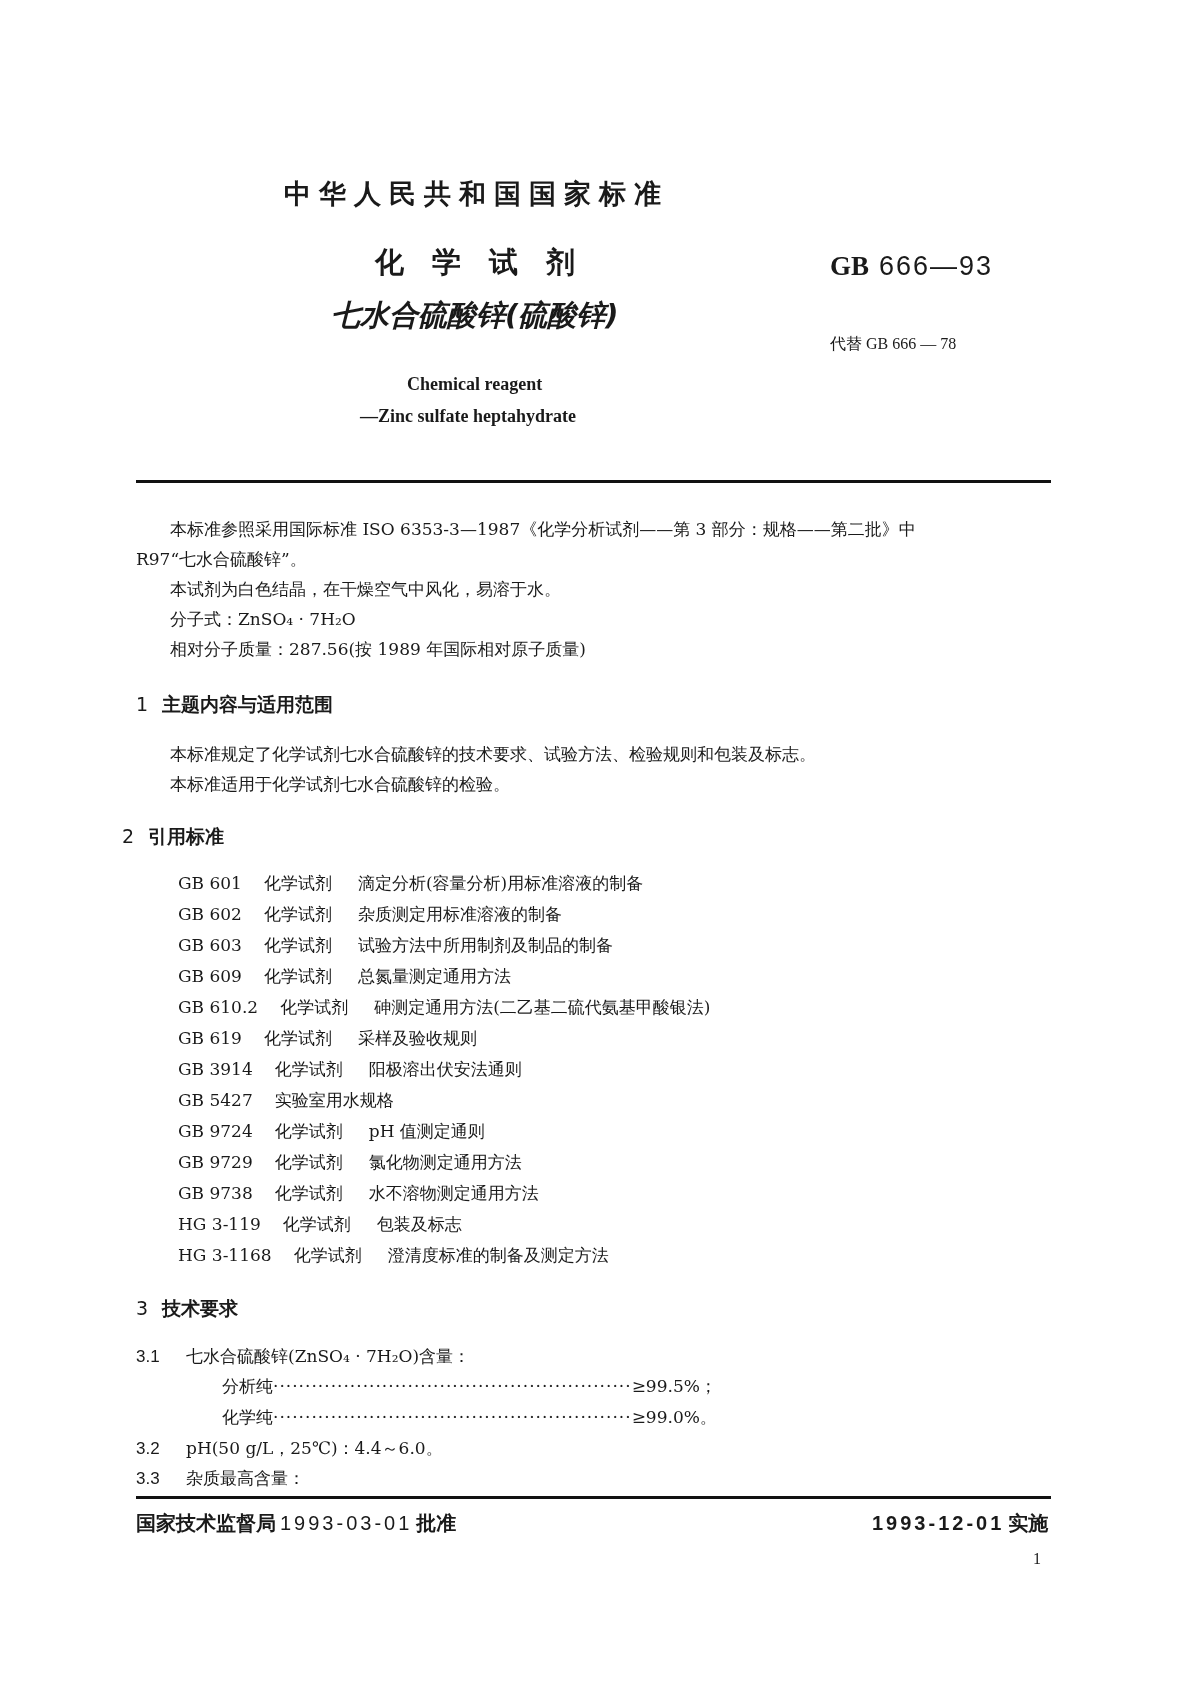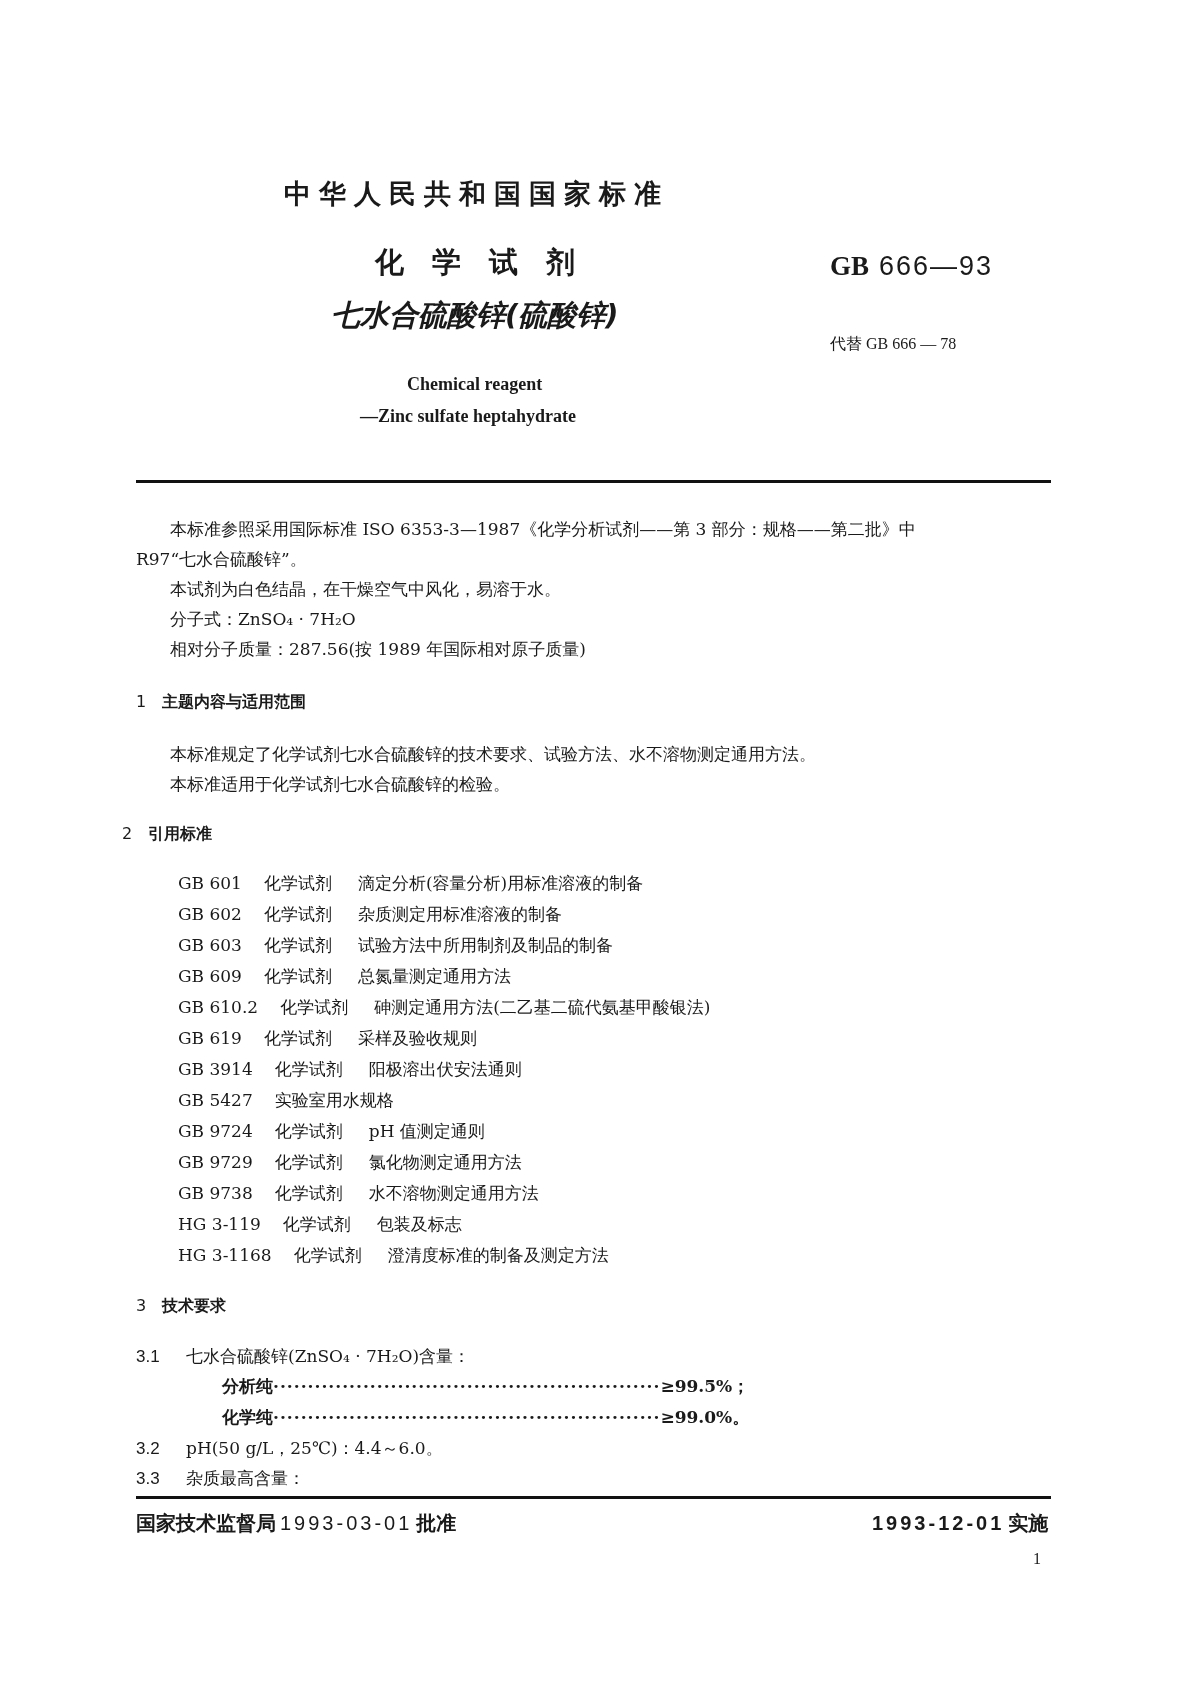--- a/index.html
+++ b/index.html
@@ -12,28 +12,28 @@
   .title1 { left:375px; top:243px; font-size:29px; font-weight:bold; letter-spacing:28px; }
   .title2 { left:331px; top:296px; font-size:29px; font-weight:bold;font-style:italic; }
   .std-no { left:830px; top:250px; font-size:27px; }
   .std-no b { font-family:"Liberation Serif", serif; font-weight:bold; margin-right:10px; }
   .std-no span.num { font-family:"Liberation Sans", sans-serif; letter-spacing:2px; }
   .replace { left:830px; top:334px; font-size:16px; }
   .en1 { left:407px; top:374px; font-size:18px; font-weight:bold; }
   .en2 { left:360px; top:406px; font-size:18px; font-weight:bold; }
   .rule { position:absolute; height:3px; background:#111; }
   .p { font-size:17px; }
-  .h { font-size:16px; font-weight:bold; }
+  .h { font-size:19px; font-weight:bold; }
   .h .num { display:inline-block; width:26px; font-weight:normal; }
   .ref { font-size:17px; }
   .ref .code { display:inline-block; }
   .ref .pre { display:inline-block; margin-left:22px; }
   .ref .desc { display:inline-block; margin-left:26px; }
   .clause .num { display:inline-block; width:50px; font-family:"Liberation Sans", sans-serif; }
-  .grade { font-size:17px;font-weight:bold; }
+  .grade { font-size:17px; }
   .dots { letter-spacing:1px; }
   .foot-left { left:136px; top:1510px; font-size:20px; font-weight:bold; }
   .foot-left .date { font-family:"Liberation Sans", sans-serif; font-weight:normal; letter-spacing:3px; margin:0 4px; }
   .foot-right { left:872px; top:1510px; font-size:20px; font-weight:bold; }
   .foot-right .date { font-family:"Liberation Sans", sans-serif; font-weight:bold; letter-spacing:3px; margin-right:4px; }
   .page-num { left:1033px; top:1550px; font-size:16px; }
 </style>
 </head>
 <body>
 
@@ -55,21 +55,21 @@
 <div class="abs p" style="left:136px; top:548px;">R97“七水合硫酸锌”。</div>
 <div class="abs p" style="left:170px; top:578px;">本试剂为白色结晶，在干燥空气中风化，易溶于水。</div>
 <div class="abs p" style="left:170px; top:608px;">
   <span>分子式：</span><span>ZnSO₄ · 7H₂O</span>
 </div>
 <div class="abs p" style="left:170px; top:638px;">相对分子质量：287.56(按 1989 年国际相对原子质量)</div>
 
 <div class="abs h sans" style="left:136px; top:692px;">
   <span class="num">1</span><span>主题内容与适用范围</span>
 </div>
-<div class="abs p" style="left:170px; top:743px;">本标准规定了化学试剂七水合硫酸锌的技术要求、试验方法、水不溶物测定通用方法。</div>
+<div class="abs p" style="left:170px; top:743px;">本标准规定了化学试剂七水合硫酸锌的技术要求、试验方法、检验规则和包装及标志。</div>
 <div class="abs p" style="left:170px; top:773px;">本标准适用于化学试剂七水合硫酸锌的检验。</div>
 
 <div class="abs h sans" style="left:122px; top:824px;">
   <span class="num">2</span><span>引用标准</span>
 </div>
 
 <div class="abs ref" style="left:178px; top:872px;"><span class="code">GB 601</span><span class="pre">化学试剂</span><span class="desc">滴定分析(容量分析)用标准溶液的制备</span></div>
 <div class="abs ref" style="left:178px; top:903px;"><span class="code">GB 602</span><span class="pre">化学试剂</span><span class="desc">杂质测定用标准溶液的制备</span></div>
 <div class="abs ref" style="left:178px; top:934px;"><span class="code">GB 603</span><span class="pre">化学试剂</span><span class="desc">试验方法中所用制剂及制品的制备</span></div>
 <div class="abs ref" style="left:178px; top:965px;"><span class="code">GB 609</span><span class="pre">化学试剂</span><span class="desc">总氮量测定通用方法</span></div>

